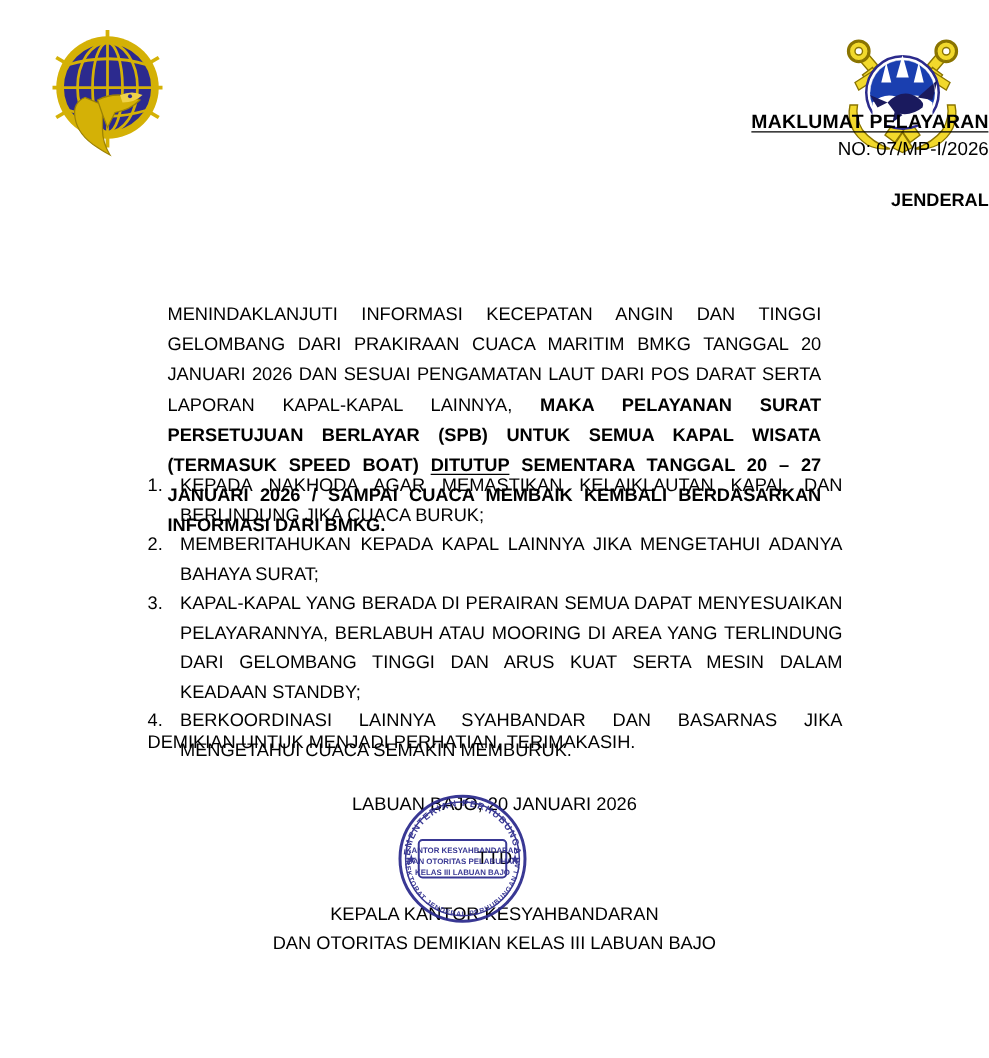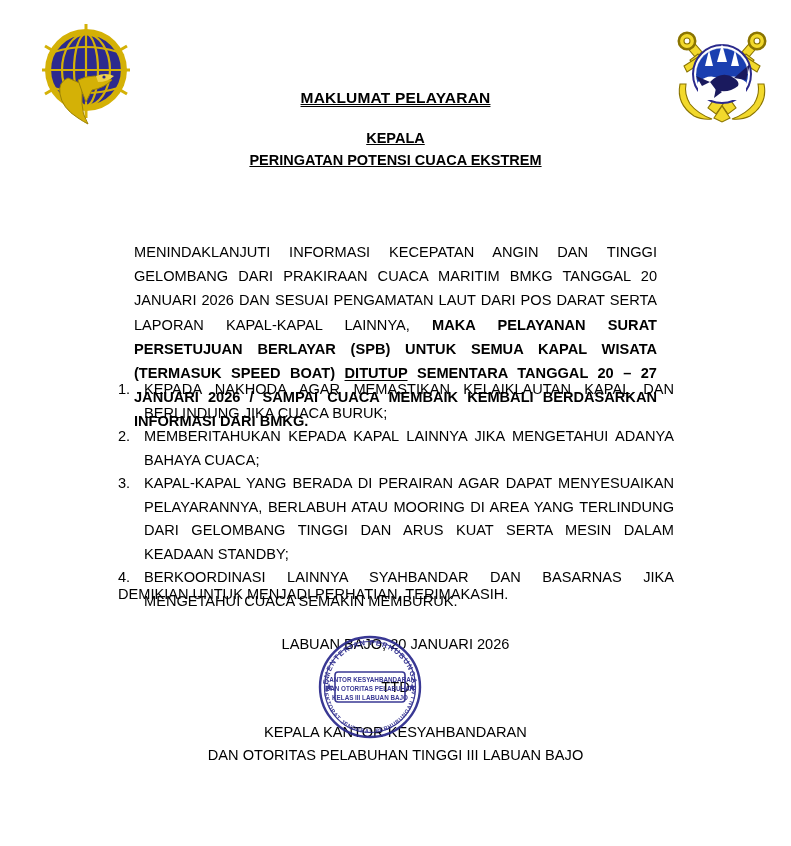--- a/index.html
+++ b/index.html
@@ -36,22 +36,21 @@
     height: 104px;
   }
   .logo-left svg, .logo-right svg { display: block; width: 100%; height: 100%; }
 
   
   .header {
     position: absolute;
     left: 0;
     right: 0;
     top: 88px;
-    text-align: center;
-    text-decoration: underline;
+    text-align: right;
   }
   .doc-title {
     font-size: 15.5px;
     font-weight: bold;
     letter-spacing: 0.2px;
     text-decoration: underline;
     text-underline-offset: 3px;
     line-height: 19px;
   }
   .doc-number {
@@ -238,54 +237,54 @@
         <path d="M44 66 L42 76 L50 70 Z" fill="#1a1a5e" stroke="none"></path>
         <path d="M38 60 L24 54 L30 64 Z" fill="#1a1a5e" stroke="none"></path>
 
         <path d="M24 52 A26 26 0 0 1 76 52" fill="none" stroke="#ffffff" stroke-width="0.8" opacity="0.45"></path>
       </g>
     </svg>
   </div>
 
   <div class="header">
     <div class="doc-title">MAKLUMAT PELAYARAN</div>
-    <div class="tentang">KEPALA</div>
-    <div class="subject">PERINGATAN POTENSI CUACA EKSTREM</div>
+    <div class="doc-number">NO: 07/MP-I/2026</div>
+    <div class="tentang">JENDERAL</div>
   </div>
 
   <div class="body-block">
     <p class="para"><span>MENINDAKLANJUTI INFORMASI KECEPATAN ANGIN DAN TINGGI GELOMBANG DARI PRAKIRAAN CUACA MARITIM BMKG TANGGAL 20 JANUARI 2026 DAN SESUAI PENGAMATAN LAUT DARI POS DARAT SERTA LAPORAN KAPAL-KAPAL LAINNYA, </span><span class="b">MAKA PELAYANAN SURAT PERSETUJUAN BERLAYAR (SPB) UNTUK SEMUA KAPAL WISATA (TERMASUK SPEED BOAT) </span><span class="b u">DITUTUP</span><span class="b"> SEMENTARA TANGGAL 20 – 27 JANUARI 2026 / SAMPAI CUACA MEMBAIK KEMBALI BERDASARKAN INFORMASI DARI BMKG.</span></p>
   </div>
 
   <ol class="list">
     <li>
       <span class="num">1.</span>
       <span class="txt">KEPADA NAKHODA AGAR MEMASTIKAN KELAIKLAUTAN KAPAL  DAN BERLINDUNG JIKA CUACA BURUK;</span>
     </li>
     <li>
       <span class="num">2.</span>
-      <span class="txt">MEMBERITAHUKAN KEPADA KAPAL LAINNYA JIKA MENGETAHUI ADANYA BAHAYA CUACA;</span>
+      <span class="txt">MEMBERITAHUKAN KEPADA KAPAL LAINNYA JIKA MENGETAHUI ADANYA BAHAYA SURAT;</span>
     </li>
     <li>
       <span class="num">3.</span>
-      <span class="txt">KAPAL-KAPAL YANG BERADA DI PERAIRAN AGAR DAPAT MENYESUAIKAN PELAYARANNYA, BERLABUH ATAU MOORING DI AREA YANG TERLINDUNG DARI GELOMBANG TINGGI DAN ARUS KUAT SERTA MESIN DALAM KEADAAN STANDBY;</span>
+      <span class="txt">KAPAL-KAPAL YANG BERADA DI PERAIRAN SEMUA DAPAT MENYESUAIKAN PELAYARANNYA, BERLABUH ATAU MOORING DI AREA YANG TERLINDUNG DARI GELOMBANG TINGGI DAN ARUS KUAT SERTA MESIN DALAM KEADAAN STANDBY;</span>
     </li>
     <li>
       <span class="num">4.</span>
       <span class="txt">BERKOORDINASI LAINNYA SYAHBANDAR DAN BASARNAS JIKA MENGETAHUI CUACA SEMAKIN MEMBURUK.</span>
     </li>
   </ol>
 
   <div class="closing">DEMIKIAN UNTUK MENJADI PERHATIAN, TERIMAKASIH.</div>
 
   <div class="sign-block">
     <div class="sign-place">LABUAN BAJO, 20 JANUARI 2026</div>
     <div class="sign-ttd">TTD</div>
     <div class="sign-name1">KEPALA KANTOR KESYAHBANDARAN</div>
-    <div class="sign-name2">DAN OTORITAS PELABUHAN TINGGI III LABUAN BAJO</div>
+    <div class="sign-name2">DAN OTORITAS DEMIKIAN KELAS III LABUAN BAJO</div>
   </div>
 
   <div class="stamp">
     <svg viewBox="0 0 118 118" xmlns="http://www.w3.org/2000/svg">
       <defs>
         <path id="arcTop" d="M 17 59 A 42 42 0 0 1 101 59"></path>
         <path id="arcBottom" d="M 13 59 A 46 46 0 0 0 105 59"></path>
       </defs>
       <g fill="none" stroke="#2b2a8c">
         <circle cx="59" cy="59" r="50" stroke-width="2.4"></circle>

